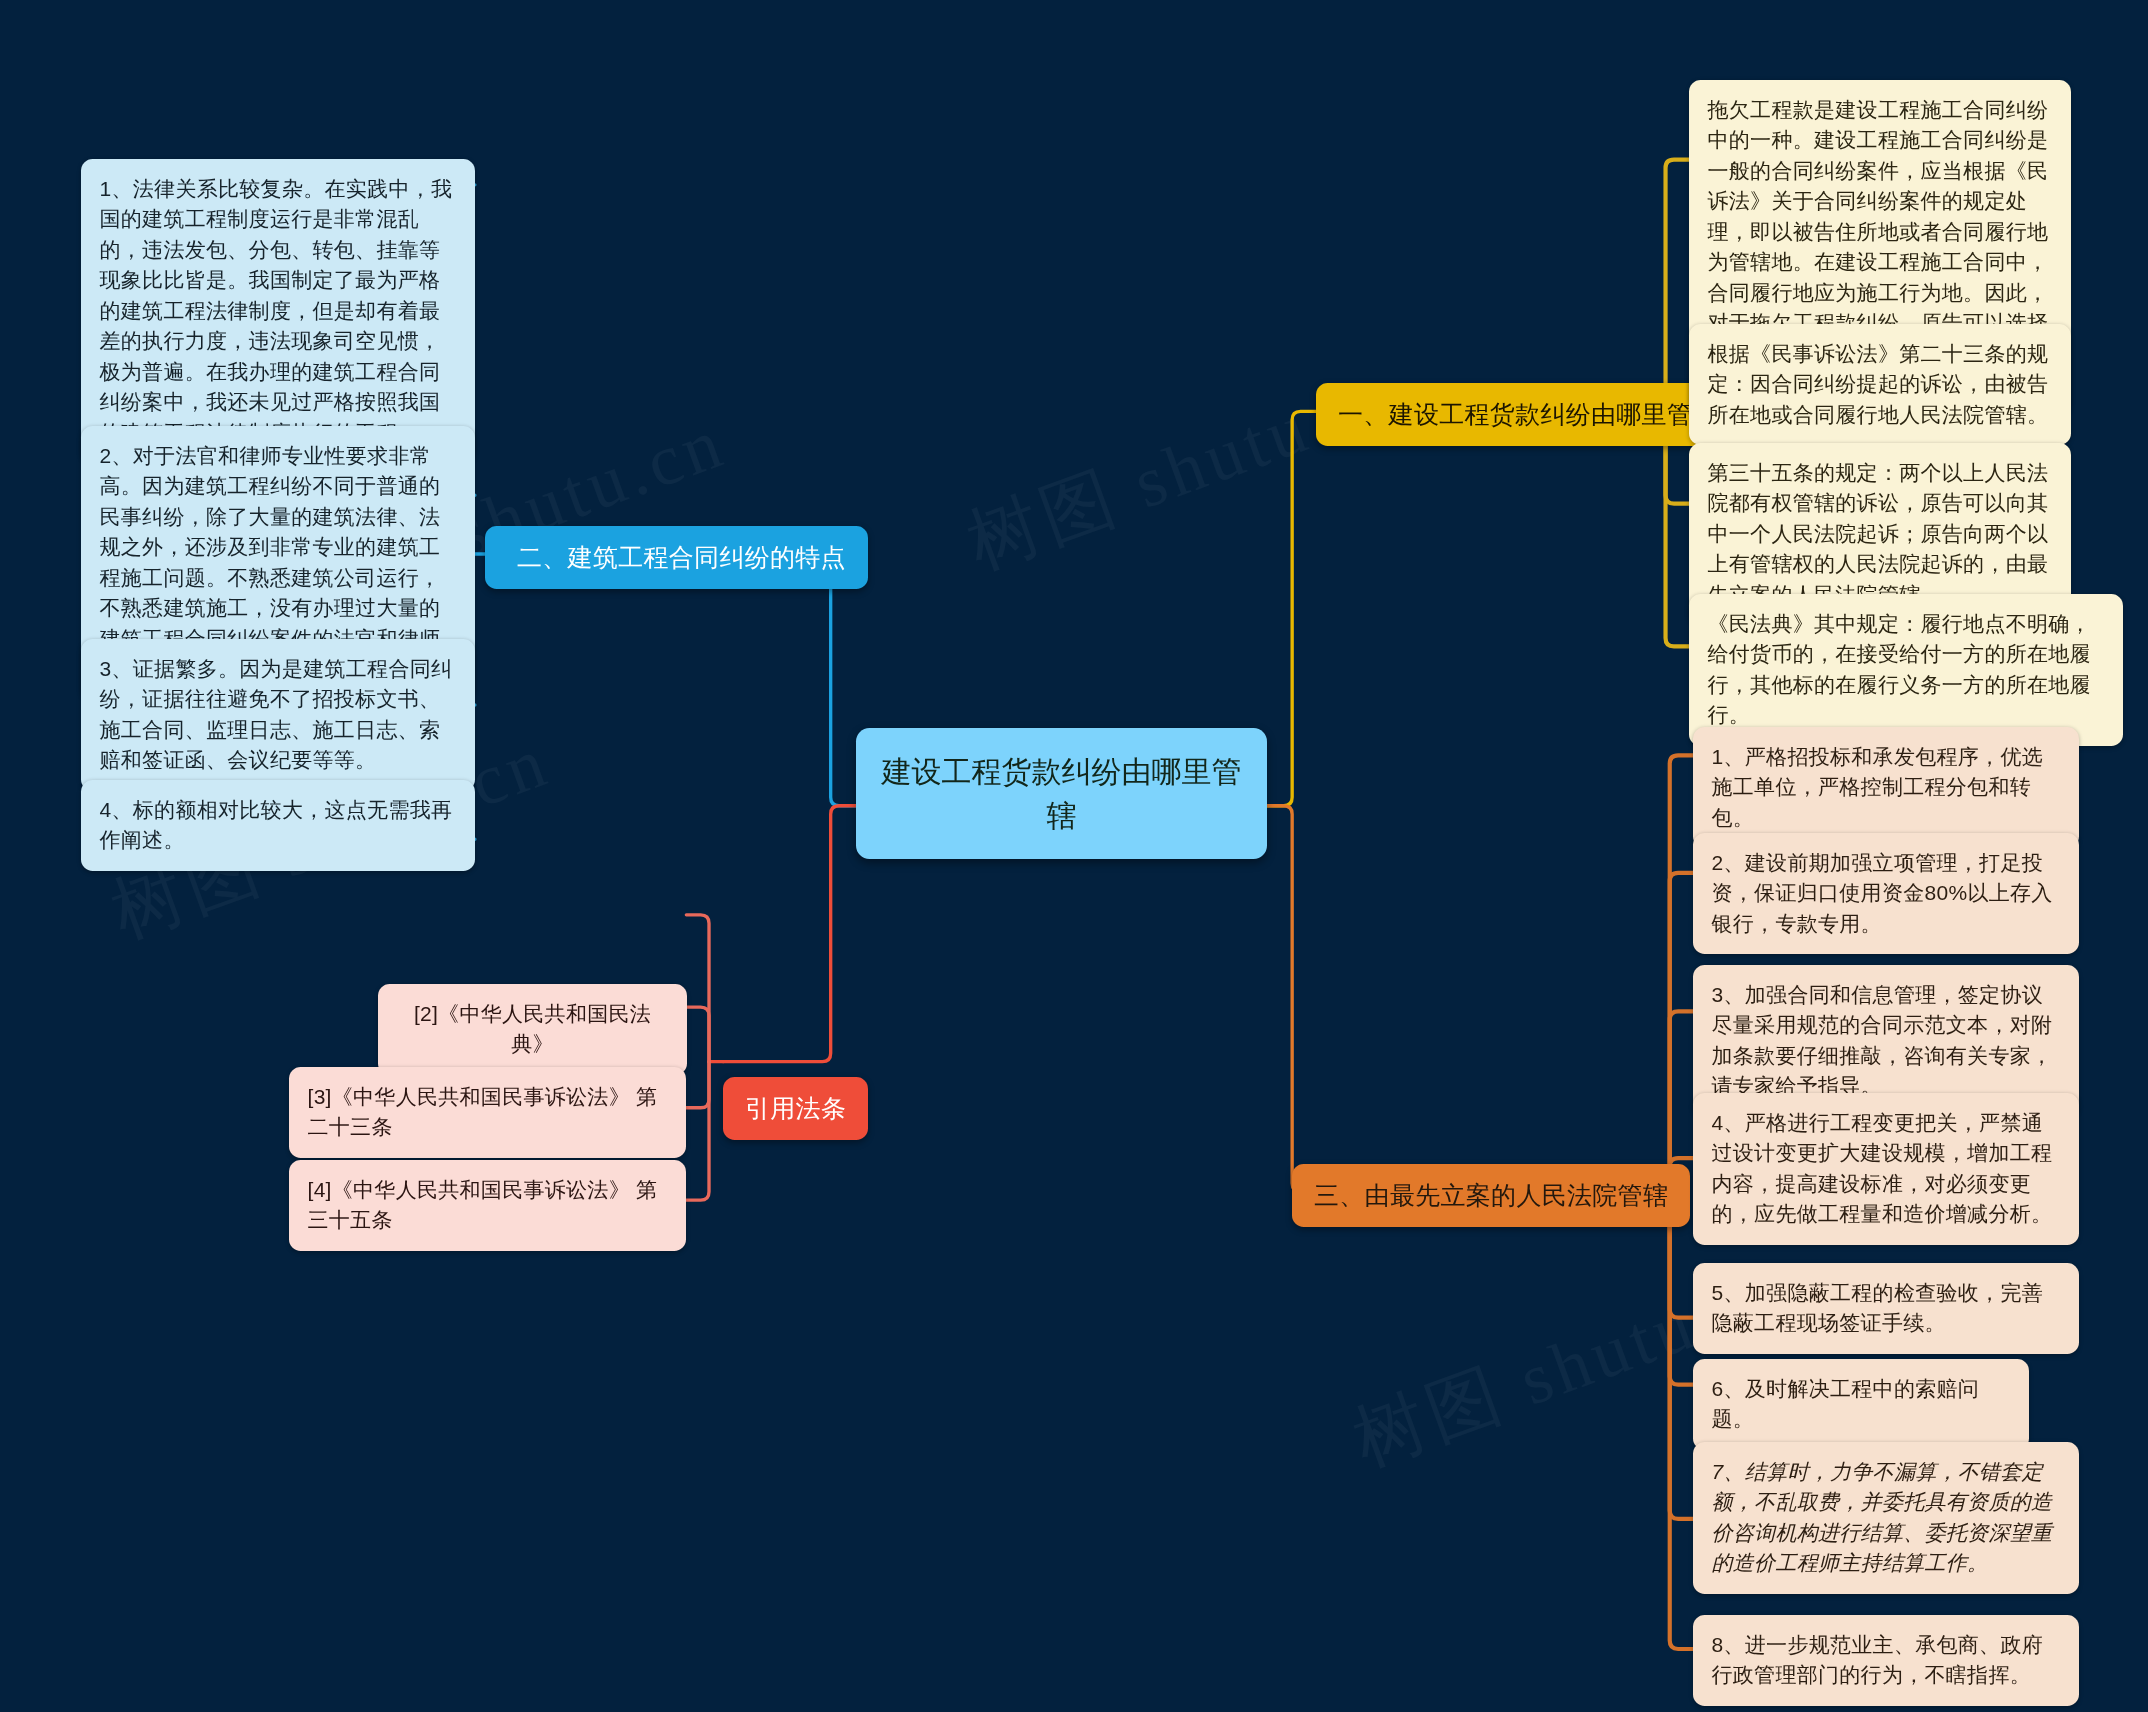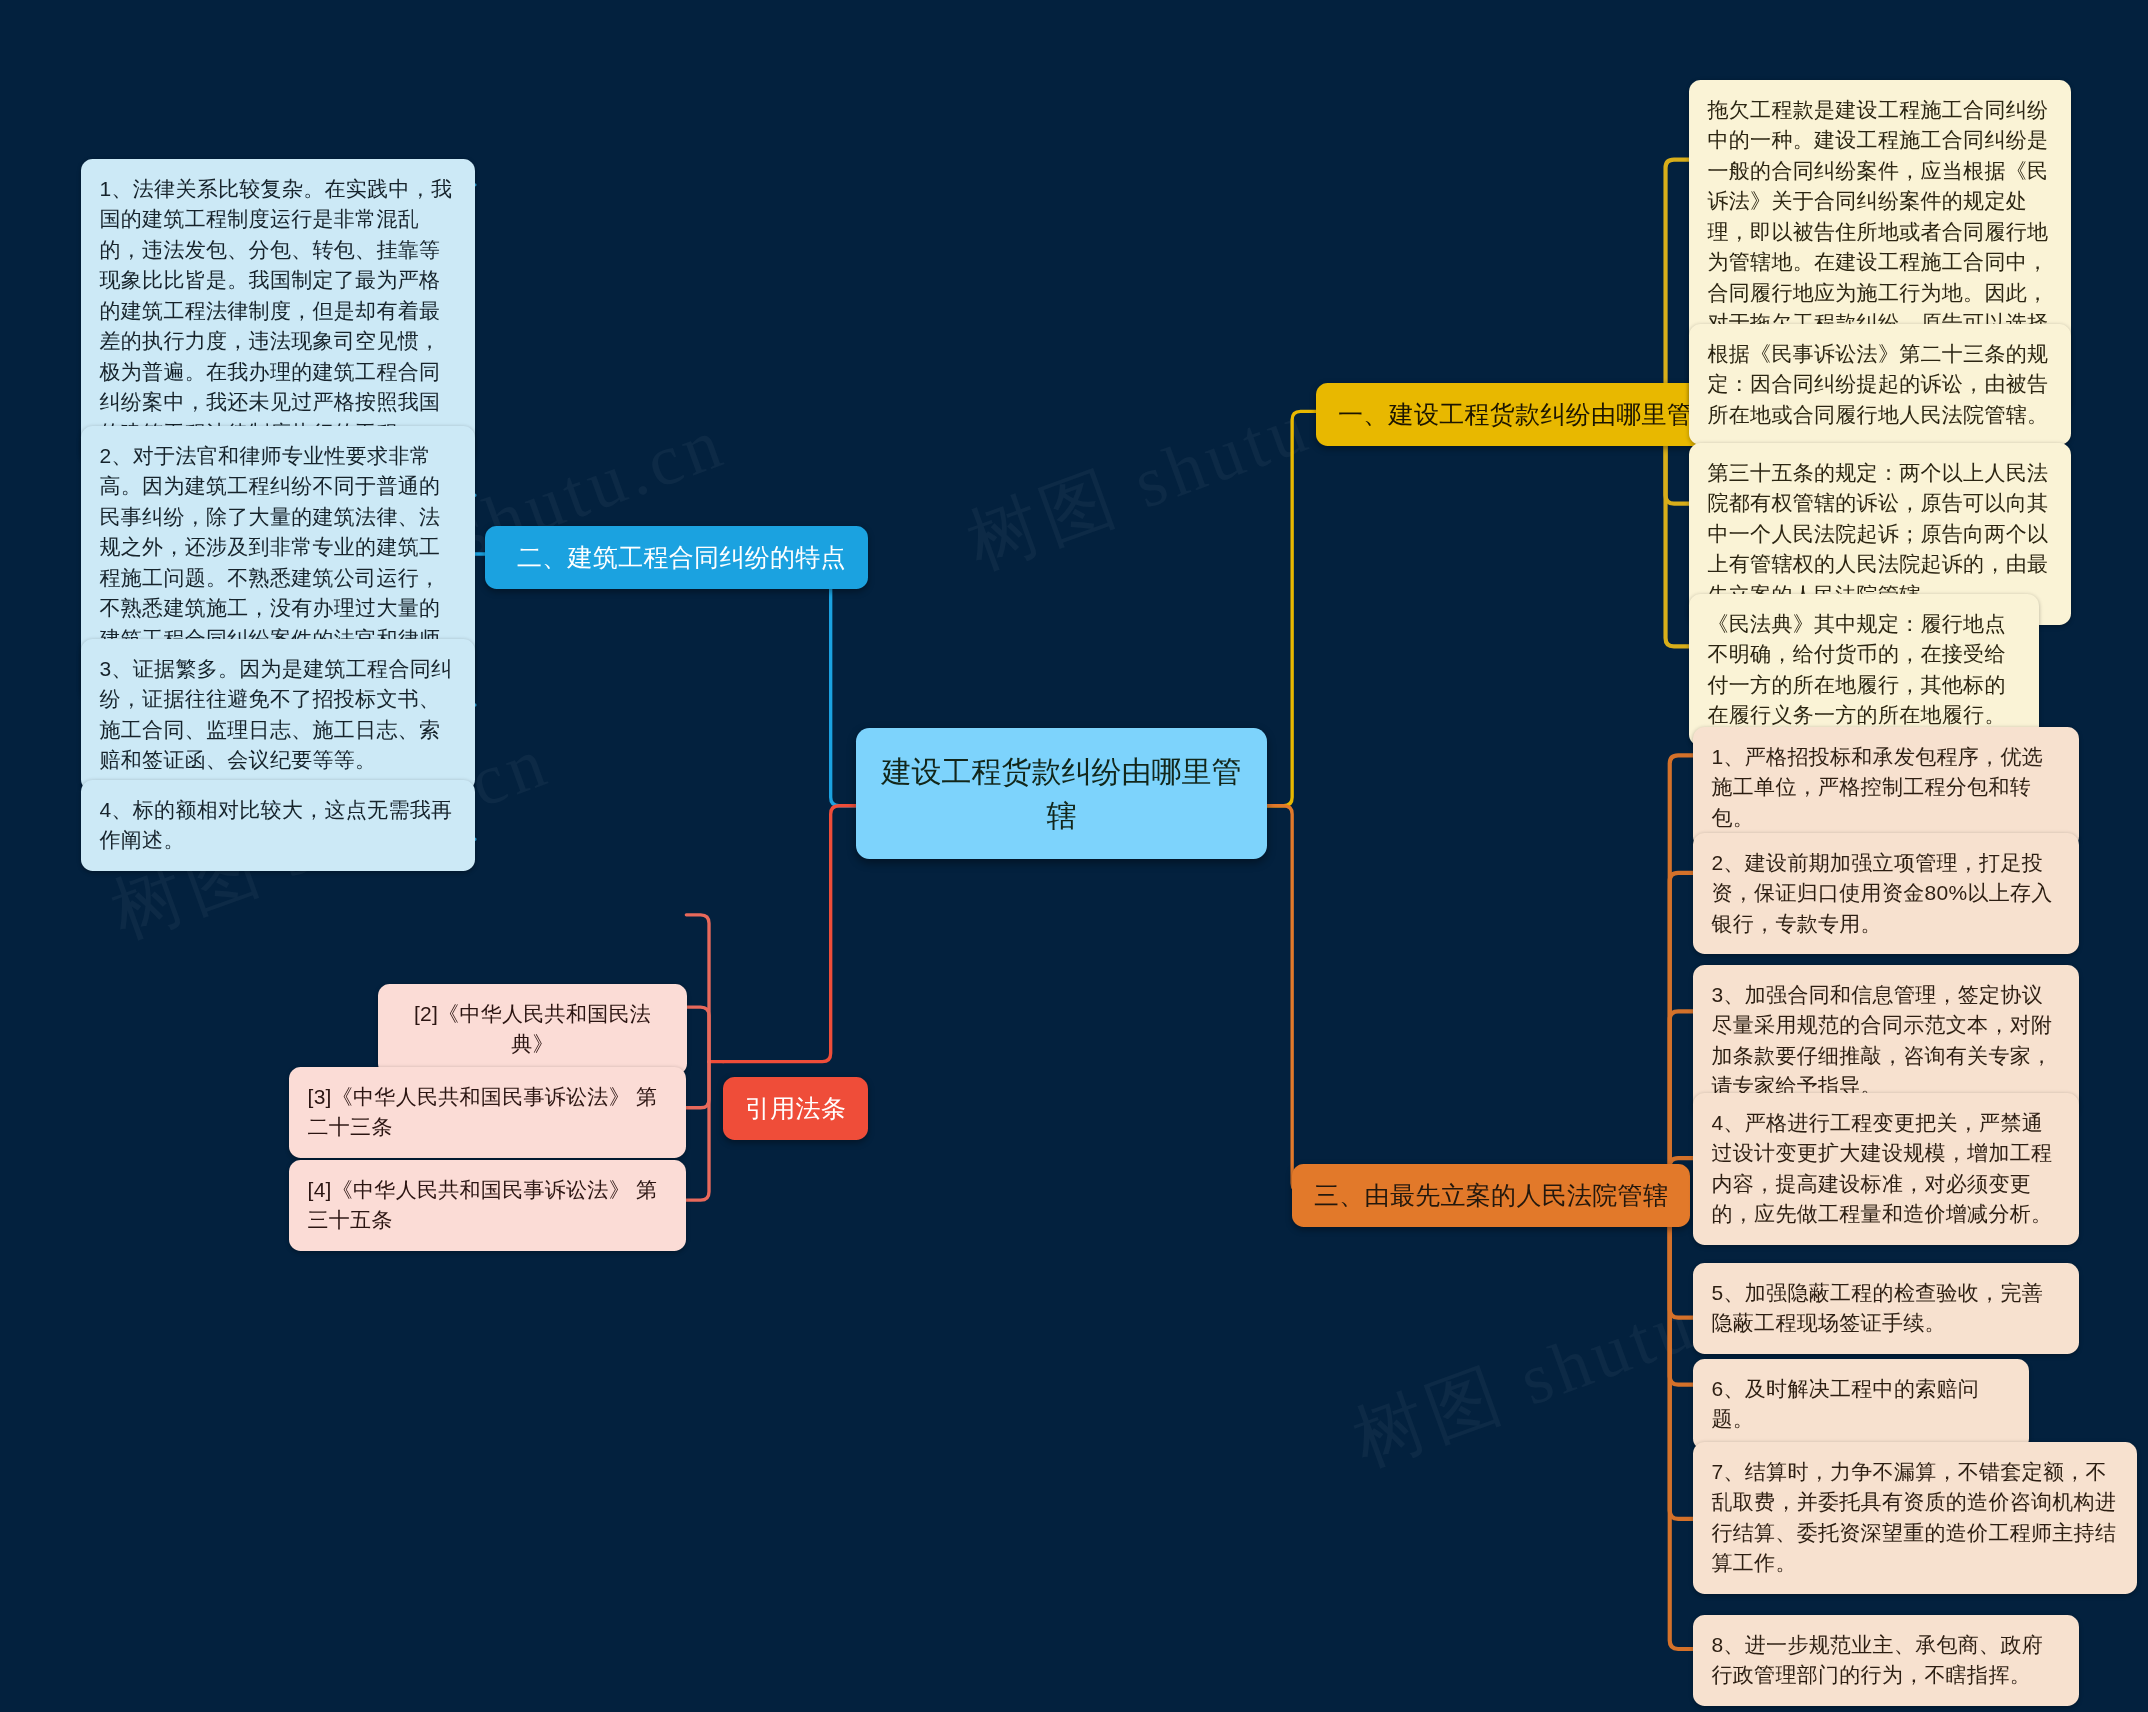--- a/index.html
+++ b/index.html
@@ -147,34 +147,34 @@
   <div class="node leaf-red" style="left:289px; top:1160px; width:397px;">[4]《中华人民共和国民事诉讼法》 第三十五条</div>
 
   <div class="node branch branch-yellow" style="left:1316px; top:383px;">一、建设工程货款纠纷由哪里管辖</div>
 
   <div class="node leaf-yellow" style="left:1689px; top:80px; width:382px;">拖欠工程款是建设工程施工合同纠纷中的一种。建设工程施工合同纠纷是一般的合同纠纷案件，应当根据《民诉法》关于合同纠纷案件的规定处理，即以被告住所地或者合同履行地为管辖地。在建设工程施工合同中，合同履行地应为施工行为地。因此，对于拖欠工程款纠纷，原告可以选择被告住所地或者施工行为地，即合同履行地的人民法院提起诉讼。</div>
 
   <div class="node leaf-yellow" style="left:1689px; top:324px; width:382px;">根据《民事诉讼法》第二十三条的规定：因合同纠纷提起的诉讼，由被告所在地或合同履行地人民法院管辖。</div>
 
   <div class="node leaf-yellow" style="left:1689px; top:443px; width:382px;">第三十五条的规定：两个以上人民法院都有权管辖的诉讼，原告可以向其中一个人民法院起诉；原告向两个以上有管辖权的人民法院起诉的，由最先立案的人民法院管辖。</div>
 
-  <div class="node leaf-yellow" style="left:1689px; top:594px; width:350px;">《民法典》其中规定：履行地点不明确，给付货币的，在接受给付一方的所在地履行，其他标的在履行义务一方的所在地履行。</div>
+  <div class="node leaf-yellow" style="left:1689px; top:594px; width:434px;">《民法典》其中规定：履行地点不明确，给付货币的，在接受给付一方的所在地履行，其他标的在履行义务一方的所在地履行。</div>
 
   <div class="node branch branch-orange" style="left:1292px; top:1164px;">三、由最先立案的人民法院管辖</div>
 
   <div class="node leaf-orange" style="left:1693px; top:727px; width:386px;">1、严格招投标和承发包程序，优选施工单位，严格控制工程分包和转包。</div>
 
   <div class="node leaf-orange" style="left:1693px; top:833px; width:386px;">2、建设前期加强立项管理，打足投资，保证归口使用资金80%以上存入银行，专款专用。</div>
 
   <div class="node leaf-orange" style="left:1693px; top:965px; width:386px;">3、加强合同和信息管理，签定协议尽量采用规范的合同示范文本，对附加条款要仔细推敲，咨询有关专家，请专家给予指导。</div>
 
   <div class="node leaf-orange" style="left:1693px; top:1093px; width:386px;">4、严格进行工程变更把关，严禁通过设计变更扩大建设规模，增加工程内容，提高建设标准，对必须变更的，应先做工程量和造价增减分析。</div>
 
   <div class="node leaf-orange" style="left:1693px; top:1263px; width:386px;">5、加强隐蔽工程的检查验收，完善隐蔽工程现场签证手续。</div>
 
   <div class="node leaf-orange" style="left:1693px; top:1359px; width:336px;">6、及时解决工程中的索赔问题。</div>
 
-  <div class="node leaf-orange" style="left:1693px; top:1442px; width:444px;">7、结算时，力争不漏算，不错套定额，不乱取费，并委托具有资质的造价咨询机构进行结算、委托资深望重的造价工程师主持结算工作。</div>
+  <div class="node leaf-orange" style="left:1693px; top:1442px; width:386px;font-style:italic;">7、结算时，力争不漏算，不错套定额，不乱取费，并委托具有资质的造价咨询机构进行结算、委托资深望重的造价工程师主持结算工作。</div>
 
   <div class="node leaf-orange" style="left:1693px; top:1615px; width:386px;">8、进一步规范业主、承包商、政府行政管理部门的行为，不瞎指挥。</div>
 
 </div>
 
 
 </body></html>

